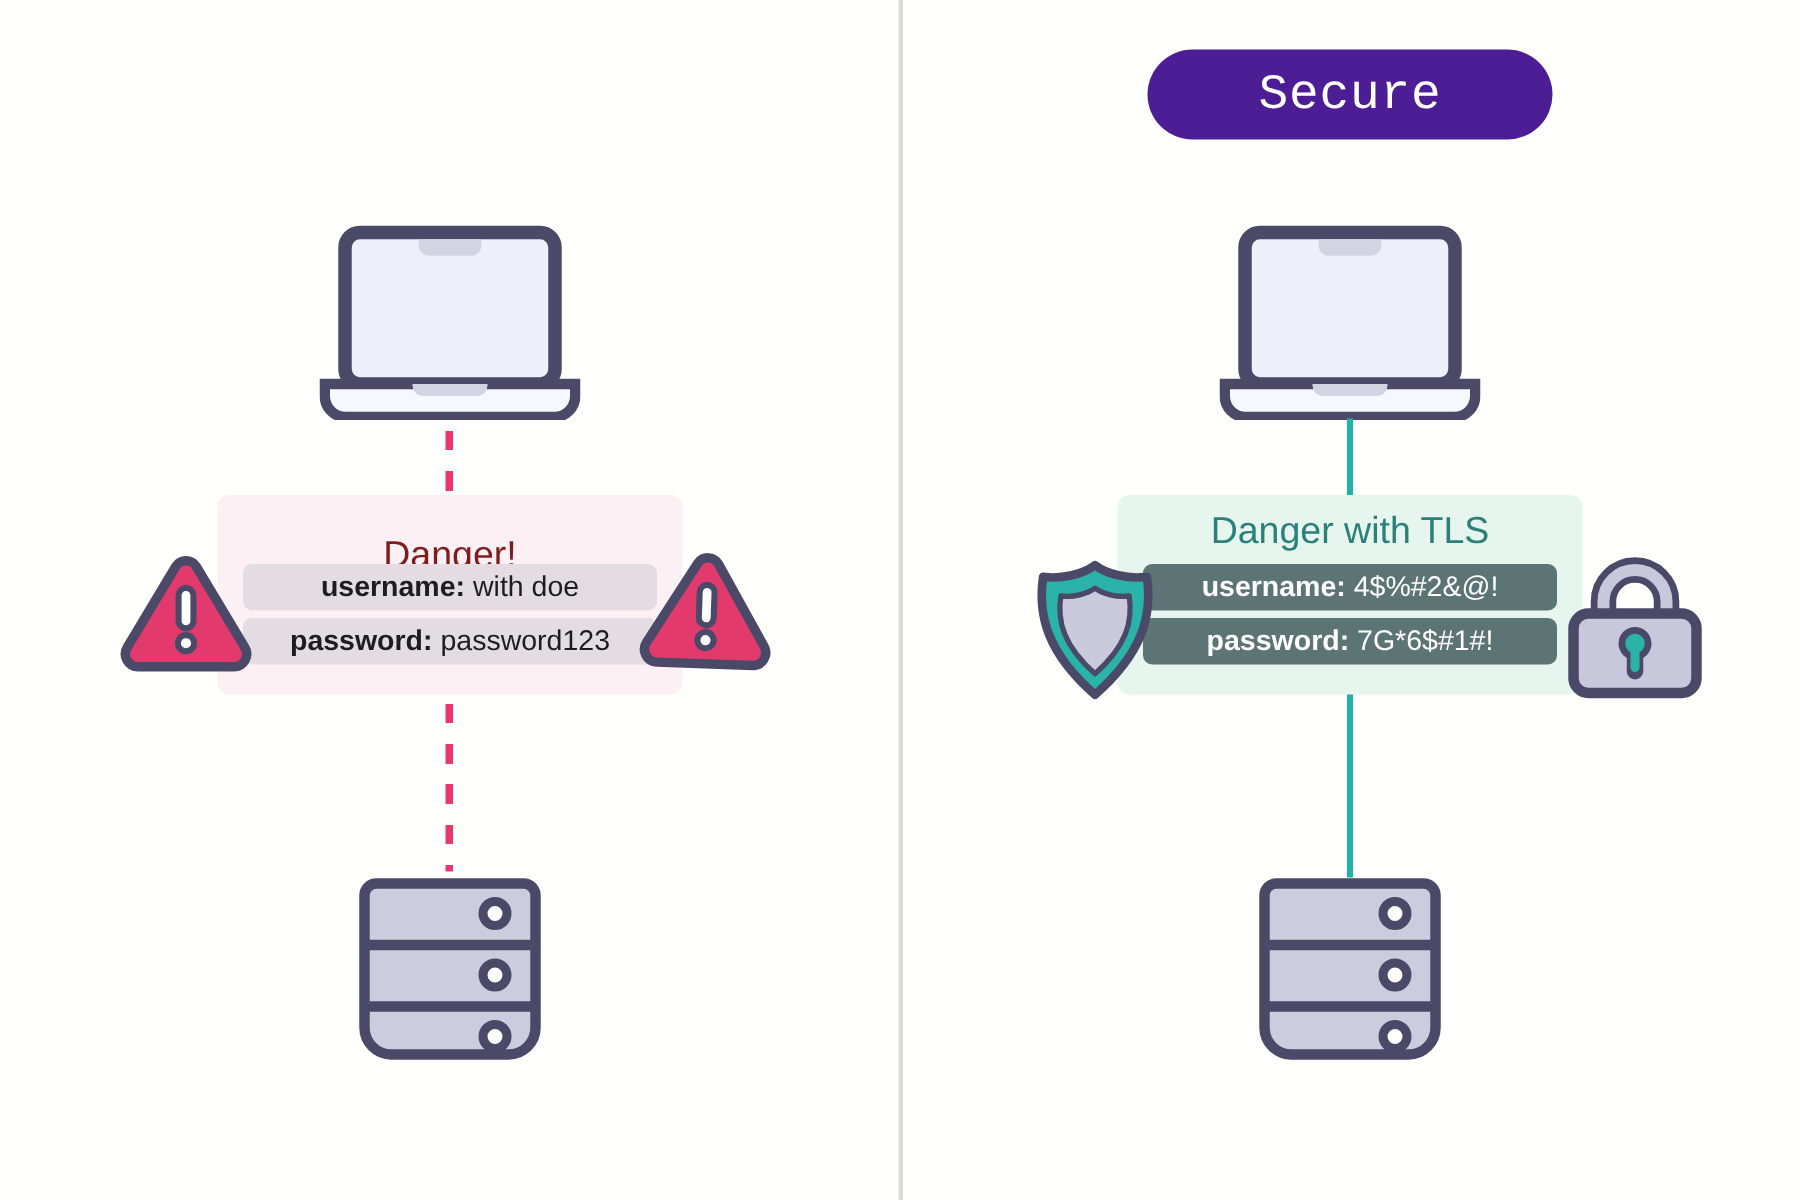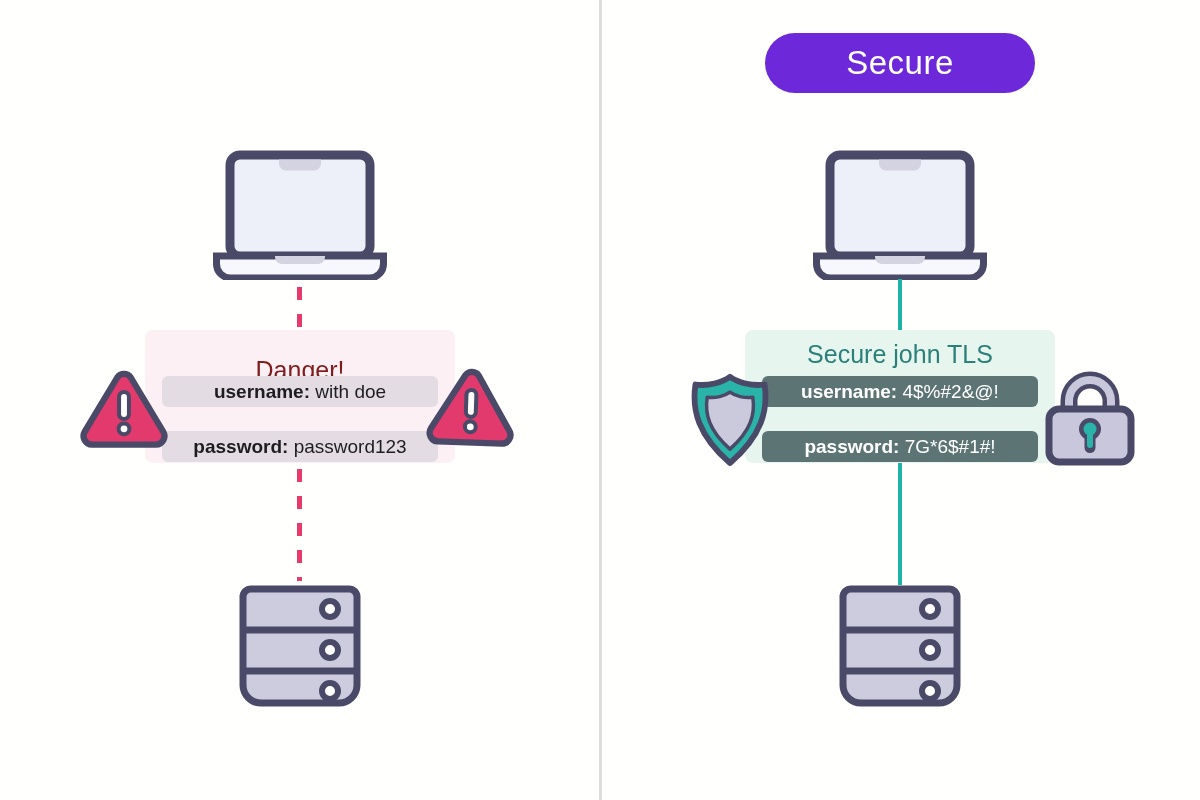--- a/index.html
+++ b/index.html
@@ -26,21 +26,21 @@
     top: 33px;
     width: 270px; height: 60px;
     border-radius: 30px;
     display: flex; align-items: center; justify-content: center;
     color: #ffffff;
     font-size: 33px;
     font-weight: 500;
     letter-spacing: 0.5px;
   }
   .pill.insecure { left: 165px; background: #E23A6D; }
-  .pill.secure   { left: 765px; background: #6d28d9; }
+  .pill.secure   { left: 765px; background: #4c1d95; font-family: Liberation Mono, monospace; }
 
   .laptop { position: absolute; top: 150px; width: 174px; height: 130px; }
   .laptop.left  { left: 213px; }
   .laptop.right { left: 813px; }
 
   .server { position: absolute; top: 585px; width: 122px; height: 128px; }
   .server.left  { left: 239px; }
   .server.right { left: 839px; }
 
   .dash-line {
@@ -84,21 +84,21 @@
   .cred-row {
     position: absolute;
     left: 17px;
     width: 276px; height: 31px;
     border-radius: 6px;
     display: flex; align-items: center; justify-content: center;
     font-size: 19px;
     white-space: pre;
   }
   .cred-row.r1 { top: 46px; text-align: right; }
-  .cred-row.r2 { top: 101px; }
+  .cred-row.r2 { top: 82px; }
   .msg-box.danger .cred-row { background: #E3DDE3; color: #1d1d1f; }
   .msg-box.secure .cred-row { background: #5D7475; color: #ffffff; }
   .cred-row .lbl { font-weight: 700; }
 
   .warn-tri { position: absolute; width: 90px; height: 82px; }
   .warn-tri.left  { left: 79px;  top: 368px; }
   .warn-tri.right { left: 426px; top: 366px; transform: rotate(2deg); }
 
   .shield { position: absolute; left: 686px; top: 372px; width: 88px; height: 96px; }
   .lock   { position: absolute; left: 1042px; top: 367px; width: 96px; height: 100px; }
@@ -172,21 +172,21 @@
       <rect x="17" y="5" width="140" height="101" rx="10" fill="#EDEFF9" stroke="#4A4A68" stroke-width="9"></rect>
       <path d="M66,9.5 h42 v4 a7,7 0 0 1 -7,7 h-28 a7,7 0 0 1 -7,-7 z" fill="#D3D3E2"></path>
       <path d="M3.5,106 h167 v8 a14,14 0 0 1 -14,14 h-139 a14,14 0 0 1 -14,-14 z" fill="#F6F8FD" stroke="#4A4A68" stroke-width="7"></path>
       <path d="M62,106 h50 v1 a7,7 0 0 1 -7,7 h-36 a7,7 0 0 1 -7,-7 z" fill="#D3D3E2"></path>
     </svg>
   </div>
 
   <div class="solid-line seg1"></div>
 
   <div class="msg-box secure">
-    <div class="msg-title">Secure john TLS</div>
+    <div class="msg-title">Danger with TLS</div>
     <div class="cred-row r1">
       <span class="lbl">username:</span><span> 4$%#2&amp;@!</span>
     </div>
     <div class="cred-row r2">
       <span class="lbl">password:</span><span> 7G*6$#1#!</span>
     </div>
   </div>
 
   <div class="shield">
     <svg viewBox="0 0 90 100">

